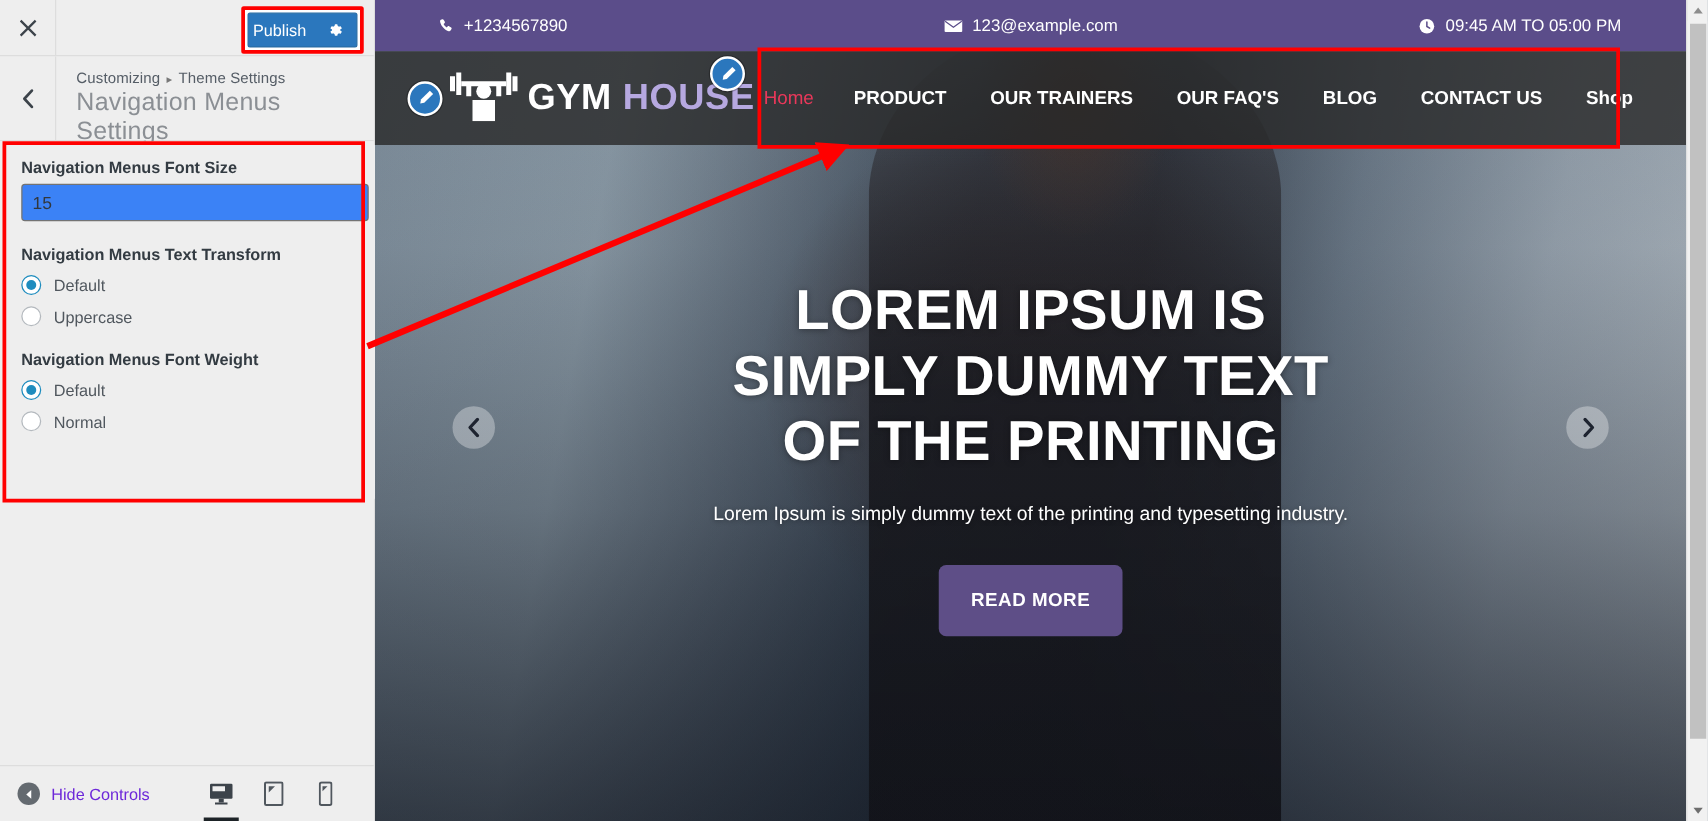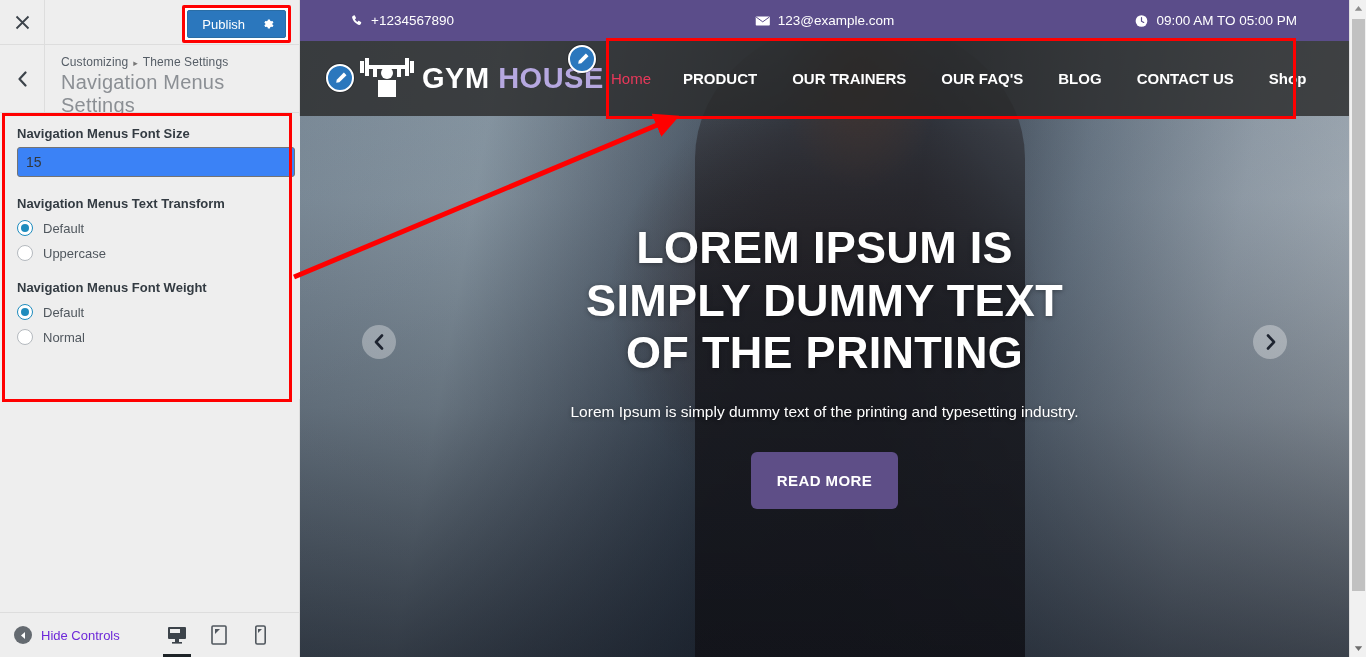--- a/index.html
+++ b/index.html
@@ -38,21 +38,21 @@
     border: 3px solid #ff0000;
     border-radius: 2px;
     padding: 2px;
     background: #ffffff;
   }
   .publish-btn {
     display: flex; align-items: center;
     background: #2b77bd;
     color: #ffffff;
     height: 28px;
-    padding: 0 10px 0 14px;
+    padding: 0 10px 0 3px;
     font-size: 13px;
     border: 1px solid #2a6da5;
     border-radius: 2px;
     cursor: pointer;
   }
   .publish-btn .lbl { margin-right: 16px; }
   .publish-gear { width: 14px; height: 14px; display:block; }
 
   .cz-header {
     display: flex;
@@ -501,21 +501,21 @@
           </span>
           <span>123@example.com</span>
         </div>
         <div class="cell c3">
           <span>
             <svg width="13" height="14" viewBox="0 0 14 14" aria-hidden="true">
               <circle cx="7" cy="7" r="6.3" fill="#ffffff"></circle>
               <path d="M7 3.4 V7.2 L9.4 8.6" stroke="#5b4d8a" stroke-width="1.3" fill="none" stroke-linecap="round"></path>
             </svg>
           </span>
-          <span>09:00 AM TO 05:00 PM</span>
+          <span>09:45 AM TO 05:00 PM</span>
         </div>
       </div>
 
       <div class="navwrap">
 
         <div class="logo">
           <span class="edit-pin">
             <svg width="15" height="15" viewBox="0 0 16 16" aria-hidden="true">
               <path fill="#ffffff" d="M11.6 1.6l2.8 2.8-7.6 7.6-3.4.6.6-3.4z"></path>
             </svg>

